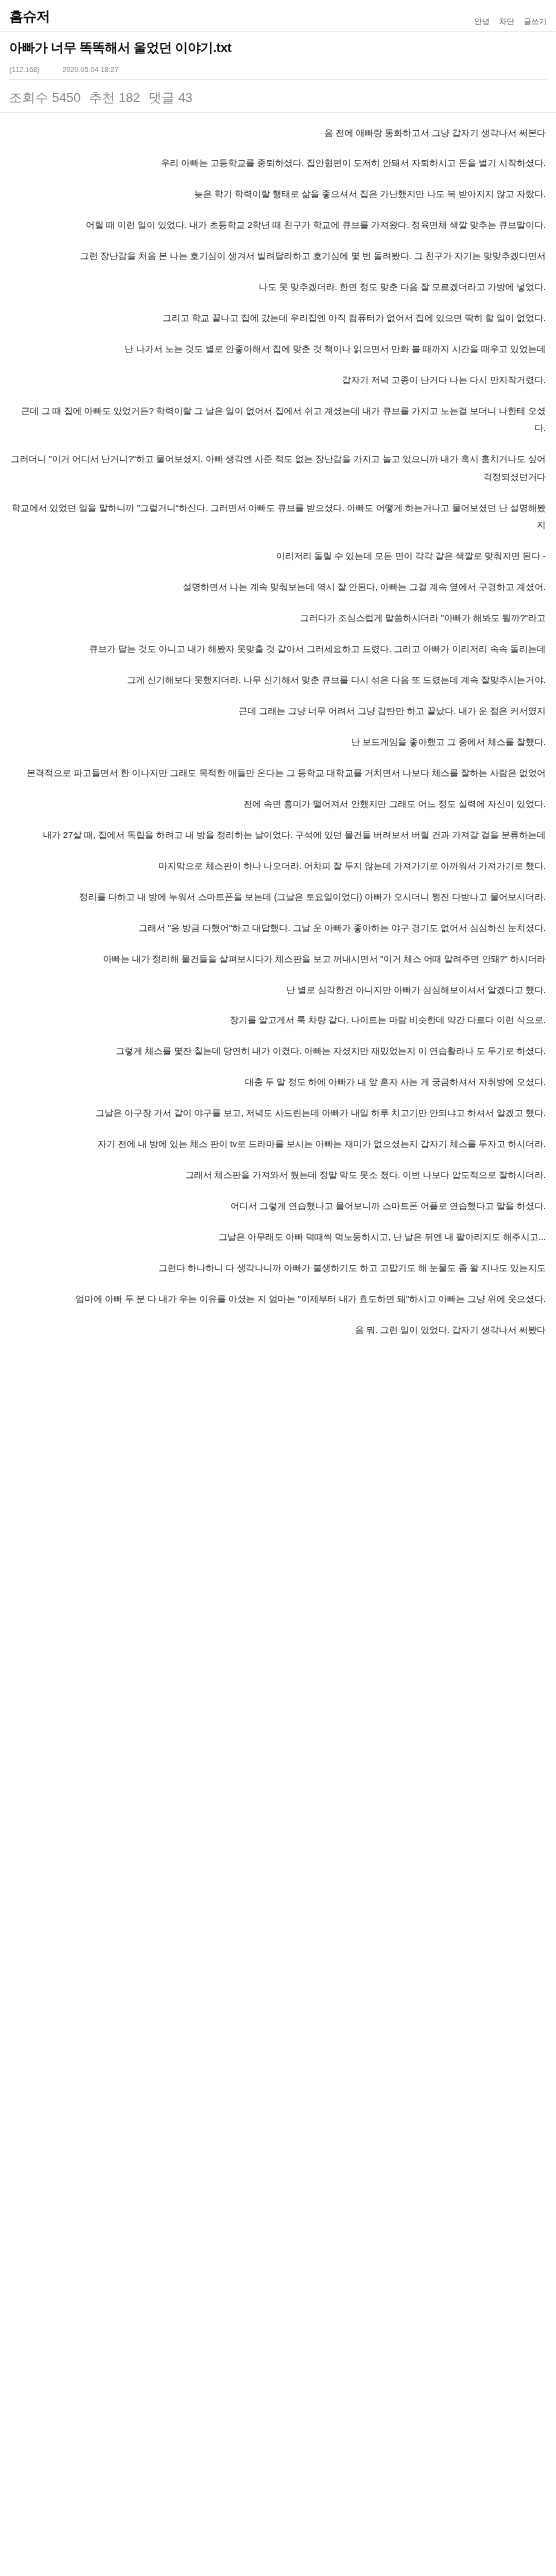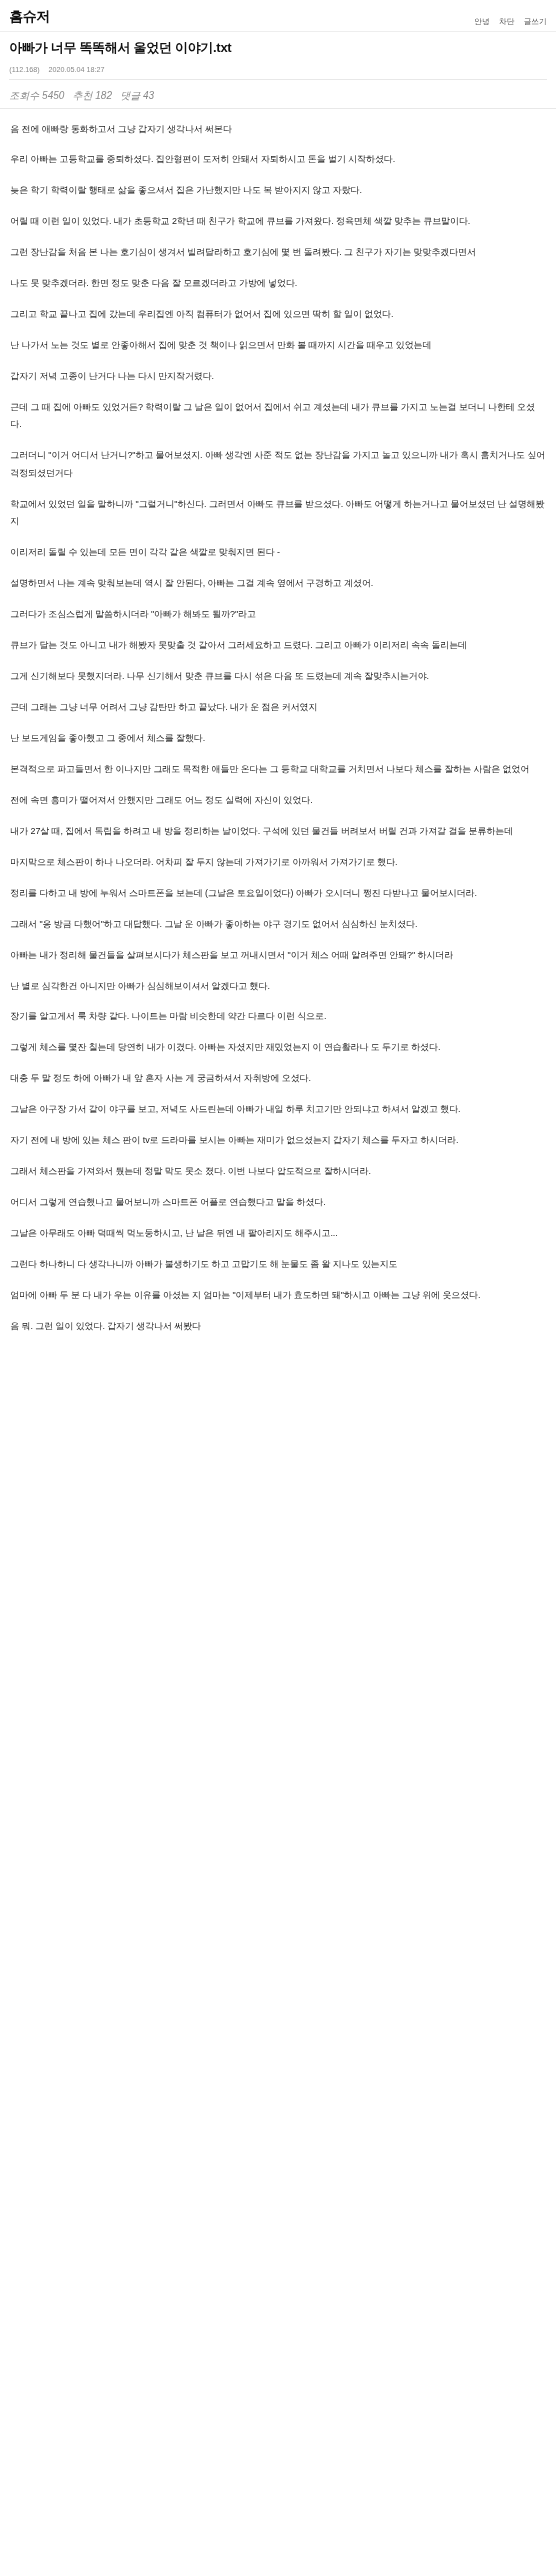--- a/index.html
+++ b/index.html
@@ -54,49 +54,49 @@
     font-weight: bold;
     color: #111111;
     line-height: 1.3;
     letter-spacing: -0.3px;
   }
   .meta-row {
     margin-top: 7.2px;
     padding-bottom: 5.2px;
     display: flex;
     align-items: center;
-    gap: 9px;
+    gap: 23px;
     font-size: 7.2px;
     color: #888888;
     border-bottom: 0.5px solid #e8e8e8;
   }
   .meta-sub {
     padding: 4.1px 9.3px 5.2px 9.3px;
     display: flex;
     align-items: center;
     gap: 8.2px;
-    font-size: 10px;
+    font-size: 13px;
     color: #888888;
     border-bottom: 0.5px solid #e8e8e8;
-    font-style: italic;
   }
   .meta-sub .cmt {
     color: #888888;
   }
   
   .article {
     padding: 11.3px 10.3px 20.6px 10.3px;
     font-size: 9px;
     line-height: 1.95;
     color: #1c1c1c;
     letter-spacing: -0.1px;
   }
   .article p {
     margin: 0 0 13.4px 0;
     white-space: pre-wrap;
+    text-align: right;
   }
   .article p:last-child {
     margin-bottom: 0;
   }
 </style>
 </head>
 <body>
 
 <div class="page">
 

